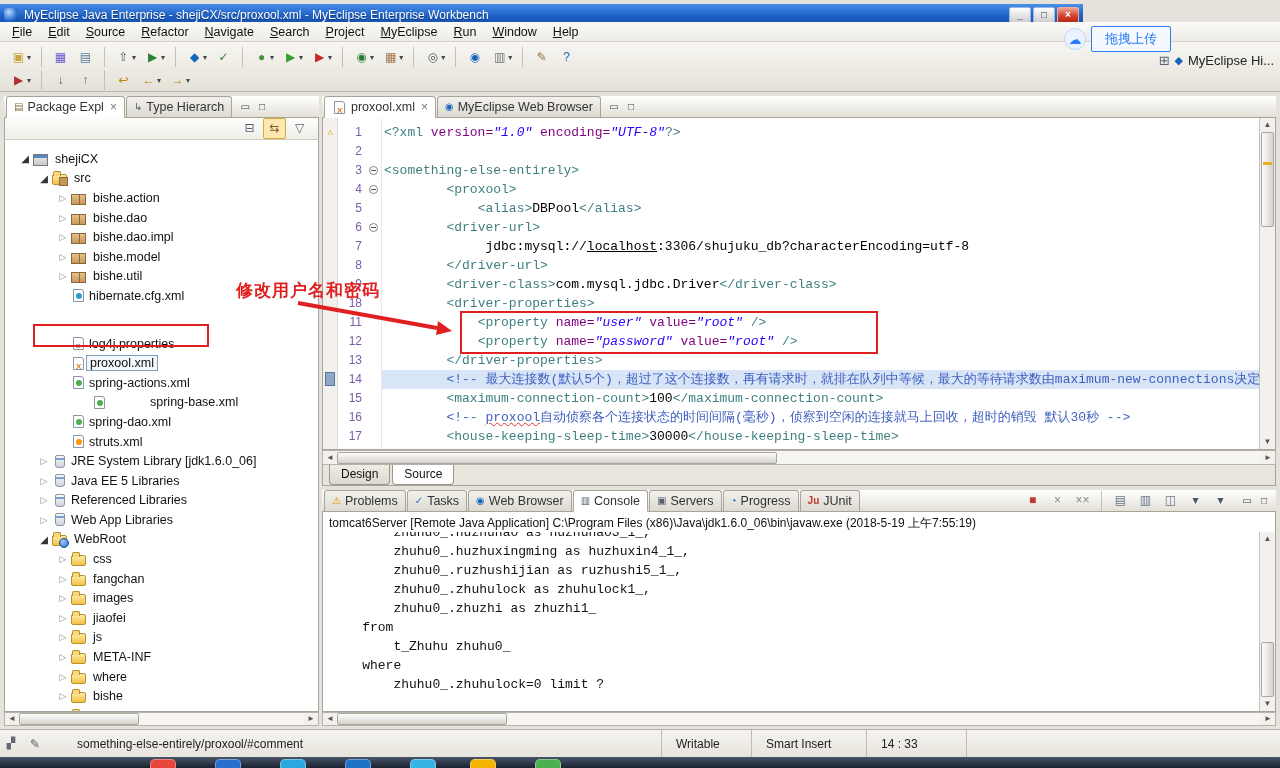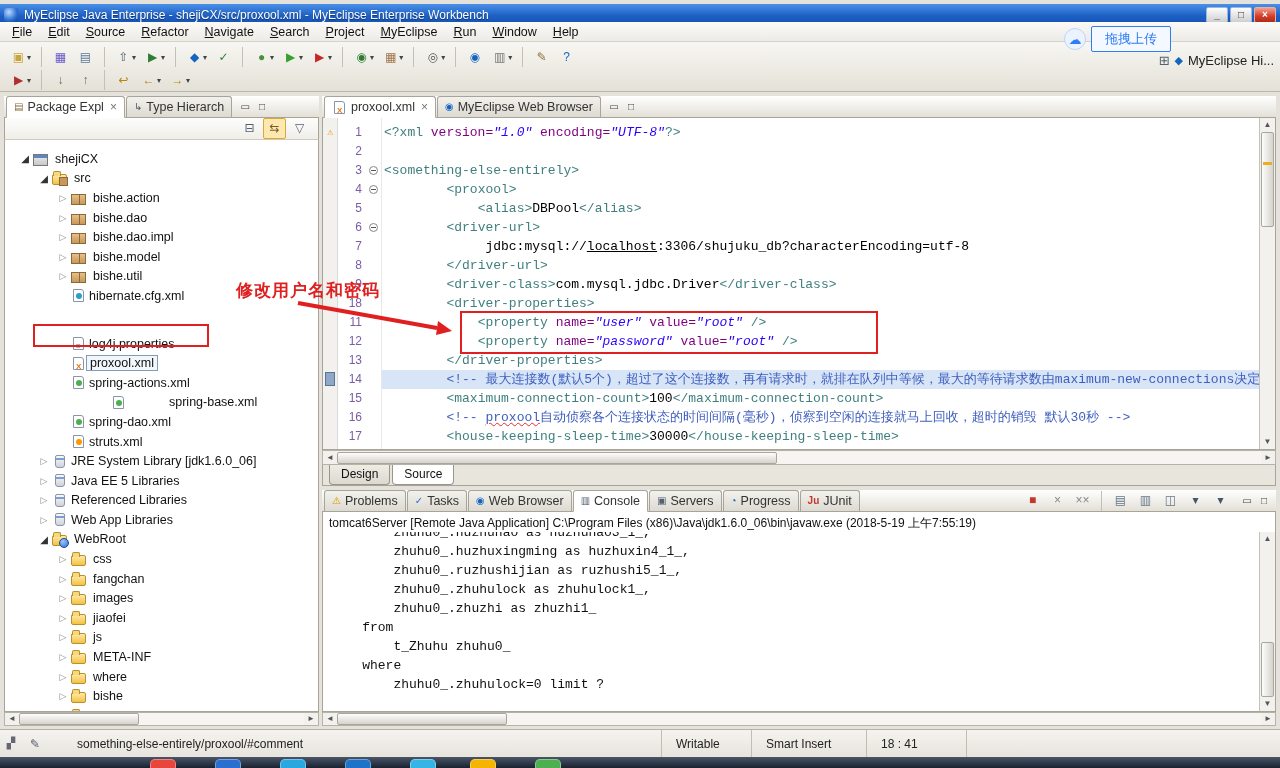--- a/index.html
+++ b/index.html
@@ -1,20 +1,20 @@
 <!DOCTYPE html>
 <html><head>
 <meta charset="utf-8">
 <style>
 *{margin:0;padding:0;box-sizing:border-box;}
 html,body{width:1280px;height:768px;overflow:hidden;}
 body{font-family:"Liberation Sans","DejaVu Sans",sans-serif;font-size:13px;background:#e4e2da;position:relative;color:#111;}
 
 
-#titlebar{position:absolute;left:0;top:4px;width:1280px;height:22px;background:linear-gradient(#4a90e8,#1c5fc4 55%,#1450ae);display:flex;align-items:center;padding:0 4px;color:#fff;}
+#titlebar{position:absolute;left:0;top:4px;width:1083px;height:22px;background:linear-gradient(#4a90e8,#1c5fc4 55%,#1450ae);display:flex;align-items:center;padding:0 4px;color:#fff;}
 .tb-appicon{width:14px;height:14px;border-radius:3px;background:radial-gradient(circle at 35% 30%,#bcd9ff,#2a6fd0 60%,#123f86);margin-right:6px;flex:none;}
 #titlebar .title{font-size:12px;text-shadow:0 1px 1px rgba(0,0,0,.45);white-space:nowrap;}
 .win-controls{margin-left:auto;display:flex;gap:2px;}
 .win-btn{width:22px;height:16px;border:1px solid #9bb8e0;background:linear-gradient(#fdfdfd,#cfcfcf);color:#333;font-size:10px;line-height:13px;text-align:center;border-radius:2px;font-weight:bold;}
 .win-btn.close{background:linear-gradient(#f0a090,#d23c28 60%,#b02a18);color:#fff;border-color:#e8b0a0;}
 
 
 #menubar{position:absolute;left:0;top:22px;width:1280px;height:20px;background:linear-gradient(#fbfaf8,#ecebe6);border-bottom:1px solid #d5d2c8;display:flex;align-items:center;padding-left:4px;}
 .menu-item{padding:2px 8px;color:#111;font-size:12.5px;}
 .menu-item::first-letter{text-decoration:underline;}
@@ -360,21 +360,21 @@
       <div class="tree-row selected" style="padding-left: 50px;">
         <span class="tree-arrow"></span>
         <span class="tree-icon ti-doc ti-xml"></span>
         <span class="tree-label">proxool.xml</span>
       </div>
       <div class="tree-row" style="padding-left: 50px;">
         <span class="tree-arrow"></span>
         <span class="tree-icon ti-doc ti-spring"></span>
         <span class="tree-label">spring-actions.xml</span>
       </div>
-      <div class="tree-row" style="padding-left: 50px; gap: 40px;">
+      <div class="tree-row" style="padding-left: 31px; gap: 40px;">
         <span class="tree-arrow"></span>
         <span class="tree-icon ti-doc ti-spring"></span>
         <span class="tree-label">spring-base.xml</span>
       </div>
       <div class="tree-row" style="padding-left: 50px;">
         <span class="tree-arrow"></span>
         <span class="tree-icon ti-doc ti-spring"></span>
         <span class="tree-label">spring-dao.xml</span>
       </div>
       <div class="tree-row" style="padding-left: 50px;">
@@ -612,21 +612,21 @@
     <span class="hs-btn">►</span>
   </div>
 </div>
 
 <div id="statusbar">
   <span class="sb-grip">▞</span>
   <span class="sb-icon">✎</span>
   <span class="sb-path">something-else-entirely/proxool/#comment</span>
   <span class="sb-cell sb-w">Writable</span>
   <span class="sb-cell sb-i">Smart Insert</span>
-  <span class="sb-cell sb-c">18 : 41</span>
+  <span class="sb-cell sb-c">14 : 33</span>
   <span class="sb-rest"></span>
 </div>
 
 <div id="taskbar">
     <div class="tk" style="left: 150px; background: rgb(232, 69, 60);"></div>
     <div class="tk" style="left: 215px; background: rgb(42, 111, 208);"></div>
     <div class="tk" style="left: 280px; background: rgb(41, 167, 225);"></div>
     <div class="tk" style="left: 345px; background: rgb(30, 114, 200);"></div>
     <div class="tk" style="left: 410px; background: rgb(53, 181, 229);"></div>
     <div class="tk" style="left: 470px; background: rgb(245, 180, 0);"></div>

